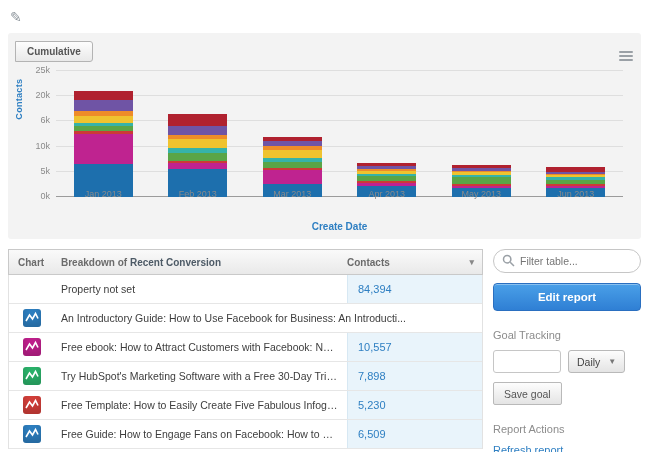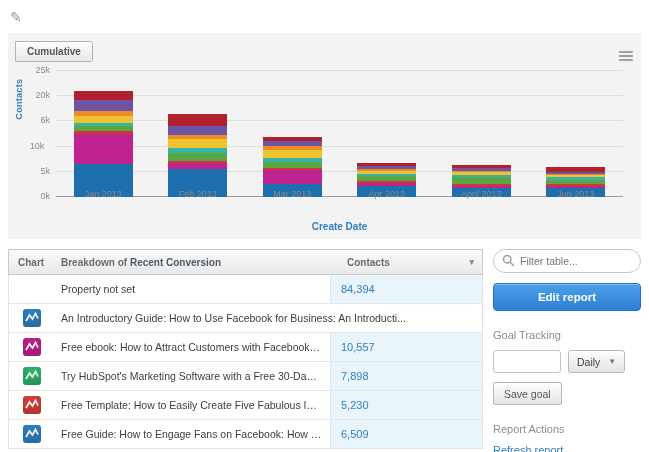--- a/index.html
+++ b/index.html
@@ -76,21 +76,21 @@
   .t-body { border-left: 1px solid #e2e2e2; border-right: 1px solid #e2e2e2; }
   .t-row { display: flex; align-items: stretch; height: 29px; border-bottom: 1px solid #e6e6e6;
            background: #fff; cursor: pointer; }
   .cell-chart { width: 52px; flex-shrink: 0; display: flex; align-items: center; padding-left: 14px; }
   .row-icon { width: 18px; height: 18px; border-radius: 3px;
               box-shadow: inset 0 -6px 8px rgba(0,0,0,.18); }
   .cell-label { flex: 1; min-width: 0; display: flex; align-items: center;
                 font-size: 10.5px; color: #3d3d3d; white-space: nowrap;
                 overflow: hidden; }
   .cell-label span { overflow: hidden; text-overflow: ellipsis; white-space: nowrap; padding-right: 8px; }
-  .cell-contacts { width: 152px; flex-shrink: 0; background: #e9f4fb;
+  .cell-contacts { width: 135px; flex-shrink: 0; background: #e9f4fb;
                    border-left: 1px solid #d7e8f3;
                    display: flex; align-items: center; padding-left: 10px;
                    font-size: 11px; color: #2e7fc2; }
 
   
   .side { width: 148px; flex-shrink: 0; }
   .filter-wrap { position: relative; }
   .filter-input {
     width: 100%; height: 24px; border: 1px solid #c6c6c6; border-radius: 12px;
     padding: 0 8px 0 26px; font-family: inherit; font-size: 10.5px; color: #555;
@@ -140,21 +140,21 @@
       <span></span>
       <span></span>
   </div>
   <div class="ylab">Contacts</div>
   <div class="plot" id="plot">
       <div class="gridline axis" style="bottom: 0%;"></div>
       <div class="ytick" style="bottom: 0%;">0k</div>
       <div class="gridline" style="bottom: 20%;"></div>
       <div class="ytick" style="bottom: 20%;">5k</div>
       <div class="gridline" style="bottom: 40%;"></div>
-      <div class="ytick" style="bottom: 40%; text-align: center;">10k</div>
+      <div class="ytick" style="bottom: 40%;">10k</div>
       <div class="gridline" style="bottom: 60%;"></div>
       <div class="ytick" style="bottom: 60%;">6k</div>
       <div class="gridline" style="bottom: 80%;"></div>
       <div class="ytick" style="bottom: 80%;">20k</div>
       <div class="gridline" style="bottom: 100%;"></div>
       <div class="ytick" style="bottom: 100%;">25k</div>
       <div class="bars">
         <div class="slot">
           <div class="bar">
             <div class="seg" style="height: 26%; background: rgb(29, 111, 173);"></div>
@@ -233,21 +233,21 @@
             <div class="seg" style="height: 4%; background: rgb(176, 33, 47);"></div>
           </div>
         </div>
       </div>
     </div>
   <div class="xlabels" id="xlabels">
       <div>Jan 2013</div>
       <div>Feb 2013</div>
       <div>Mar 2013</div>
       <div>Apr 2013</div>
-      <div>April 2013</div>
+      <div>May 2013</div>
       <div>Jun 2013</div>
     </div>
   <div class="xlab">Create Date</div>
 </div>
 
 <div class="bottom">
 
   <div class="tbl">
     <div class="t-header">
       <div class="col-chart">Chart</div>

